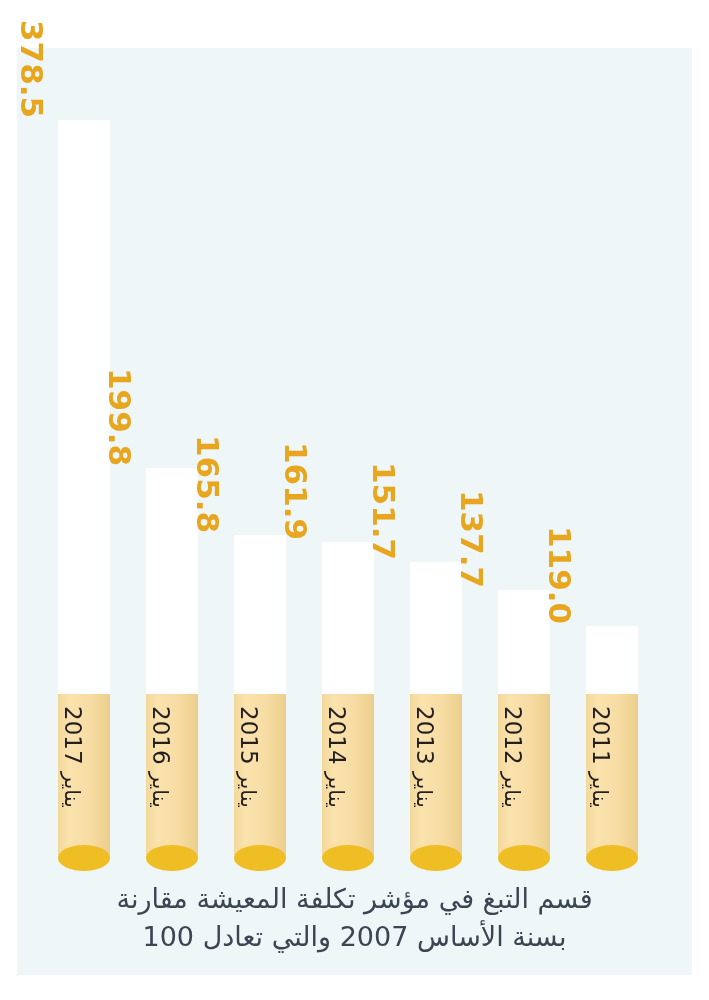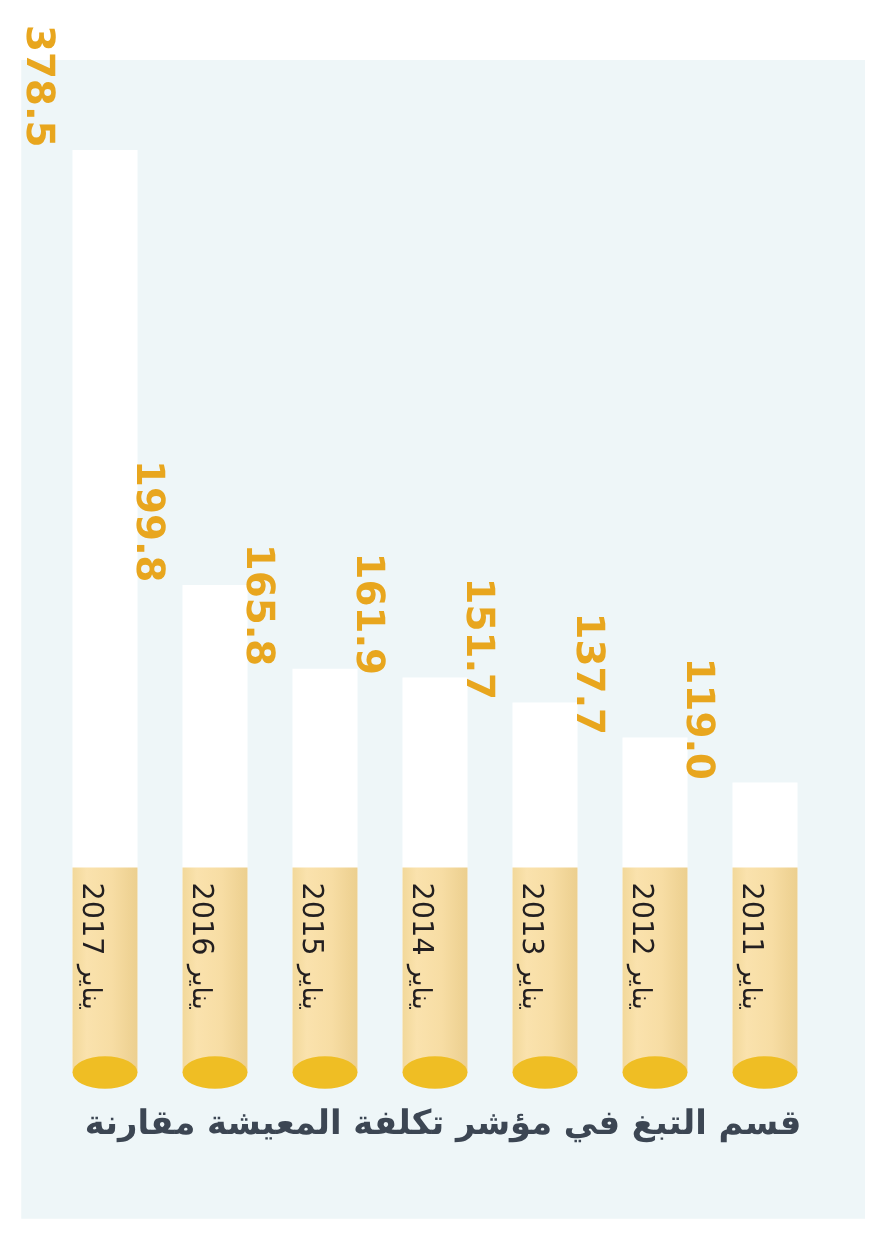--- a/index.html
+++ b/index.html
@@ -86,21 +86,21 @@
   .caption{
     position:absolute;
     left:17px;
     top:880px;
     width:675px;
     text-align:center;
     color:#3c4653;
     font-size:27px;
     line-height:1.42;
     direction:rtl;
-    font-weight:700;
+    font-weight:400;
   }
   .caption div{white-space:nowrap;}
 </style>
 </head>
 <body>
 
 <div id="stage">
 
   <div class="panel"></div>
 
@@ -151,15 +151,16 @@
         <div class="stick" style="top: 625.974px; height: 232.026px;"></div>
         <div class="filter"></div>
         <div class="butt"></div>
         <div class="value value-rot" style="left: 38px; top: 525.974px;">119.0</div>
         <div class="tick"><span class="yr">2011</span> <span class="mo">يناير</span></div>
       </div>
     </div>
 
   <div class="caption">
     <div>قسم التبغ في مؤشر تكلفة المعيشة مقارنة</div>
+    <div>بسنة الأساس 2007 والتي تعادل 100</div>
   </div>
 
 </div>
 
 </body></html>

